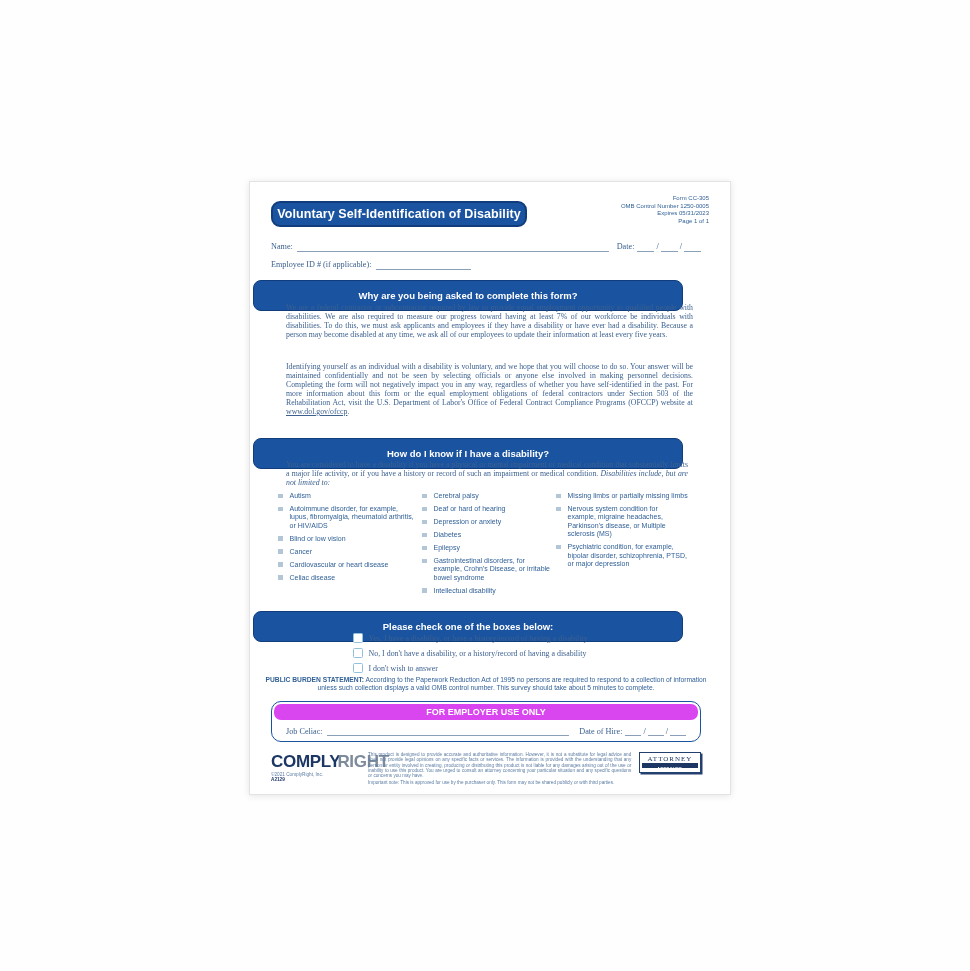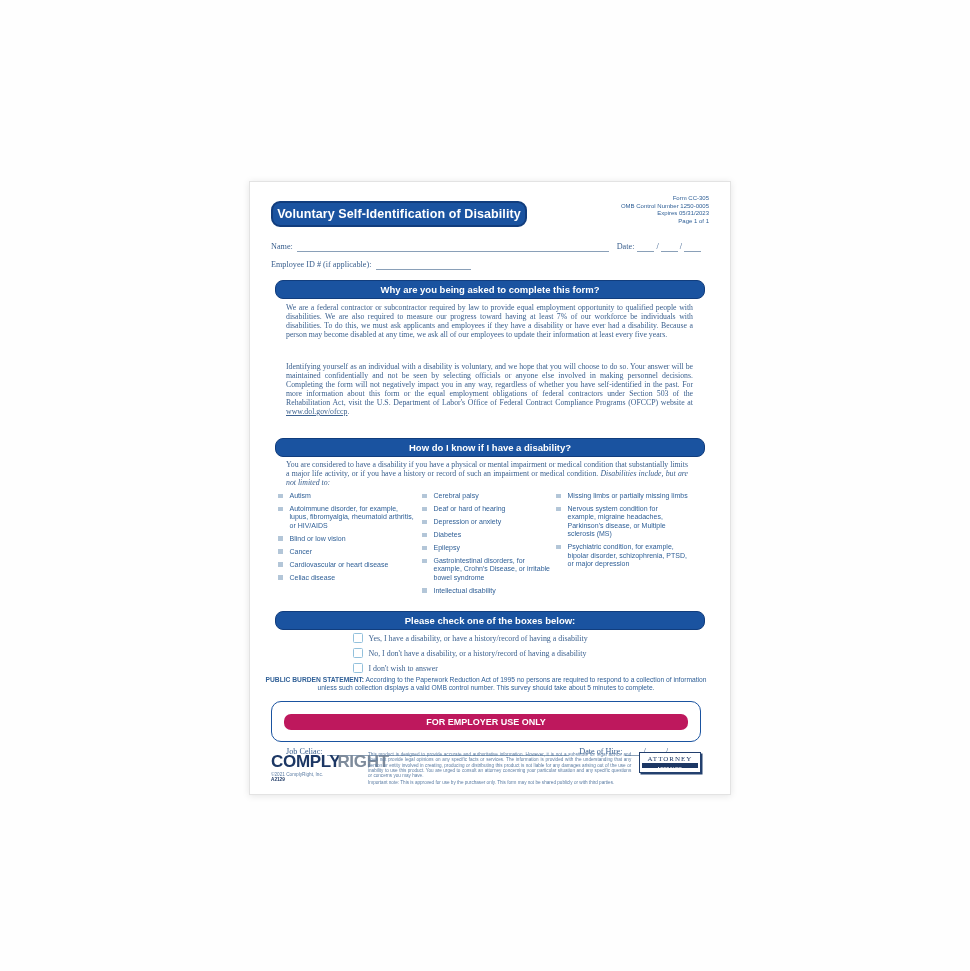--- a/index.html
+++ b/index.html
@@ -5,21 +5,21 @@
   html,body{margin:0;padding:0;background:#ffffff;}
   .canvas{position:relative;width:970px;height:971px;background:#fefefe;overflow:hidden;
           font-family:"Liberation Serif",serif;}
   .sheet{position:absolute;left:249px;top:181px;width:472px;height:612px;background:#ffffff;
          border:1px solid #e3e3e3;box-shadow:0 1px 7px rgba(0,0,0,.10);padding-left:8px;}
   
   .pill{position:absolute;background:#1a53a0;border:2px solid #113d7d;border-radius:9px;
         color:#ffffff;font-family:"Liberation Sans",sans-serif;font-weight:bold;
         display:flex;align-items:center;justify-content:center;box-sizing:border-box;}
   .title-pill{left:21px;top:19px;width:256px;height:26px;font-size:12.5px;letter-spacing:.1px;}
-  .section-pill{left:25px;width:430px;height:19px;font-size:9.5px;border-width:1.5px;border-radius:8px;}
+  .section-pill{left:3px;width:430px;height:31px;font-size:9.5px;border-width:1.5px;border-radius:8px;}
   
   .meta{position:absolute;top:13px;right:21px;text-align:right;font-family:"Liberation Sans",sans-serif;
         font-size:6px;line-height:7.6px;color:#2f5f96;}
   
   .para{position:absolute;left:36px;width:407px;font-size:7.8px;line-height:9px;color:#3c618f;
         text-align:justify;}
   .ital{font-style:italic;}
   a.doc-link{color:#3c618f;text-decoration:underline;cursor:pointer;}
   
   .row{position:absolute;display:flex;align-items:flex-start;font-size:8.2px;color:#3c618f;}
@@ -36,21 +36,21 @@
   .opt{display:flex;align-items:flex-end;margin-bottom:5.6px;font-size:7.9px;color:#3c618f;}
   .cb{width:7.5px;height:7.5px;border:1.1px solid #93c1dc;border-radius:1.5px;background:#fff;
       margin-right:6px;cursor:pointer;}
   
   .burden{position:absolute;left:14px;top:494px;width:444px;text-align:center;
           font-family:"Liberation Sans",sans-serif;font-size:6.7px;line-height:8.1px;color:#2f5f96;}
   .burden b{font-weight:bold;}
   
   .empbox{position:absolute;left:21px;top:519px;width:430px;height:41px;box-sizing:border-box;
           border:1.5px solid #1a53a0;border-radius:10px;background:#fff;}
-  .emp-pill{position:relative;margin:12px;height:16px;background:#be185d;border-radius:7px;
+  .emp-pill{position:relative;margin:2px;height:16px;background:#d946ef;border-radius:7px;
             color:#fff;font-family:"Liberation Sans",sans-serif;font-weight:bold;font-size:9px;
             display:flex;align-items:center;justify-content:center;}
   .emp-row{display:flex;align-items:flex-end;padding:4px 14px 0 14px;font-size:8.2px;color:#3c618f;}
   
   .footer{position:absolute;left:21px;top:570px;width:430px;display:flex;}
   .logo-col{width:97px;}
   .logo-line{font-family:"Liberation Sans",sans-serif;font-size:17px;letter-spacing:-.3px;
              display:flex;align-items:center;}
   .logo-comply{font-weight:900;color:#1c3764;}
   .logo-right{font-weight:600;color:#7e8b9b;}

